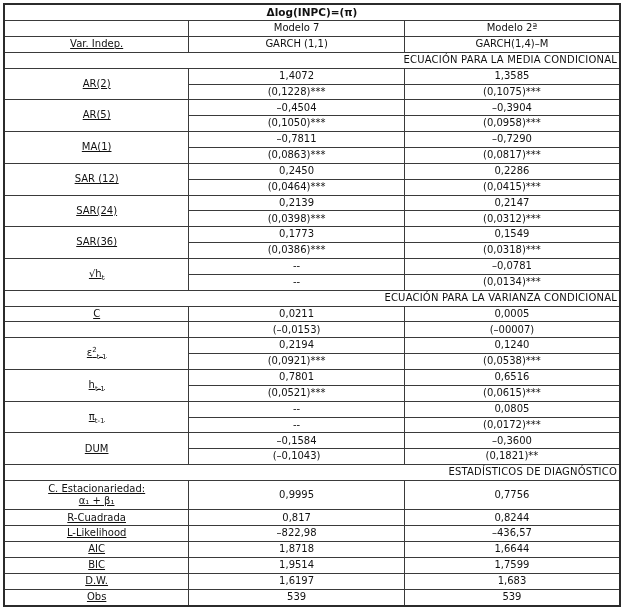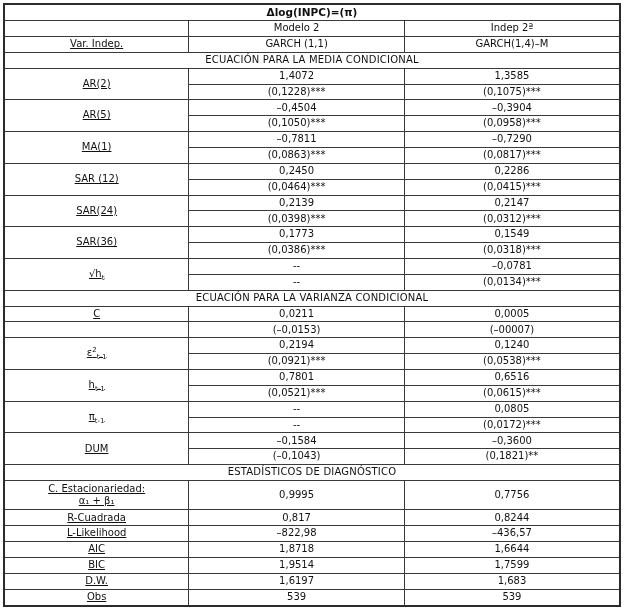--- a/index.html
+++ b/index.html
@@ -19,43 +19,43 @@
   td{
     border:1px solid #3a3a3a;
     text-align:center;
     vertical-align:middle;
     padding:0 2px;
     height:13px;
     line-height:1.25;
     overflow:hidden;
   }
   td.title-cell{font-weight:bold;font-size:10.5px;}
-  td.section-cell{letter-spacing:0.2px;}
+  td.section-cell{letter-spacing:0.2px;text-align:right;}
   td.label-cell{white-space:pre-line;text-decoration:underline;}
   sup{font-size:7px;line-height:0;}
   sub{font-size:7px;line-height:0;}
 </style>
 </head>
 <body>
 
 <div class="page">
   <table class="results">
     <colgroup>
       <col style="width:30%">
       <col style="width:35%">
       <col style="width:35%">
     </colgroup>
     <tbody>
         <tr>
           <td class="title-cell" colspan="3">Δlog(INPC)=(π)</td>
         </tr>
         <tr>
           <td class="label-cell"></td>
-          <td>Modelo 2</td>
-          <td>Indep 2ª</td>
+          <td>Modelo 7</td>
+          <td>Modelo 2ª</td>
         </tr>
         <tr>
           <td class="label-cell">Var. Indep.</td>
           <td>GARCH (1,1)</td>
           <td>GARCH(1,4)–M</td>
         </tr>
         <tr>
           <td class="section-cell" colspan="3">ECUACIÓN PARA LA MEDIA CONDICIONAL</td>
         </tr>
         <tr>

